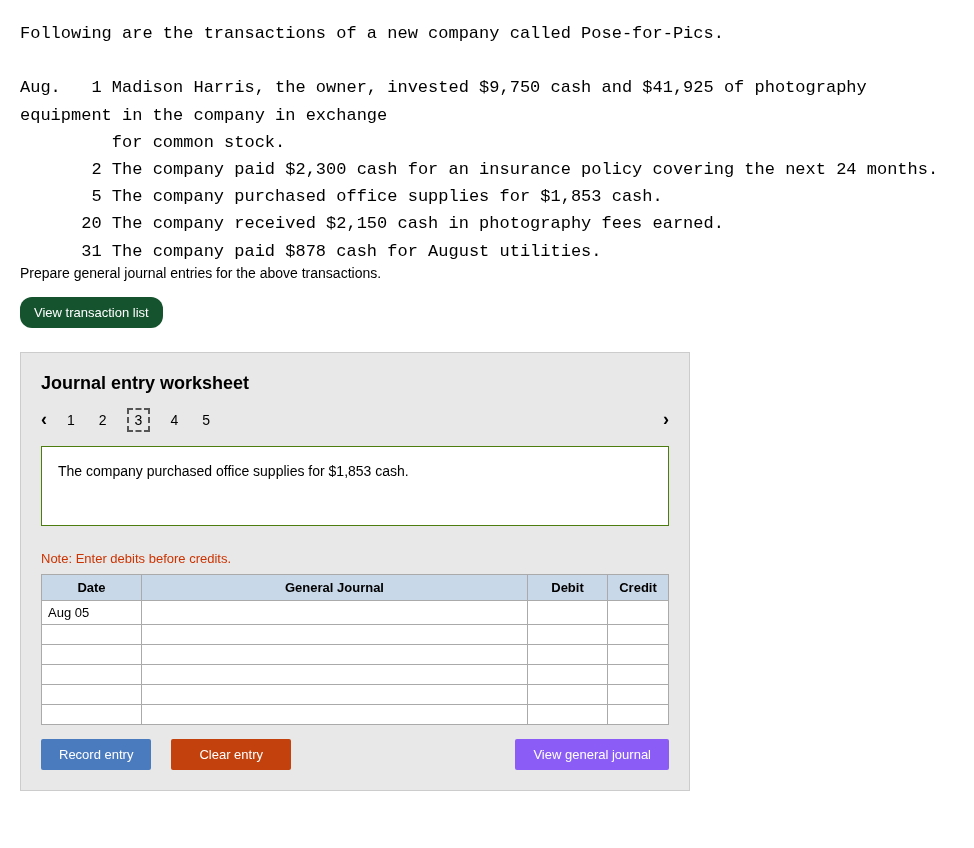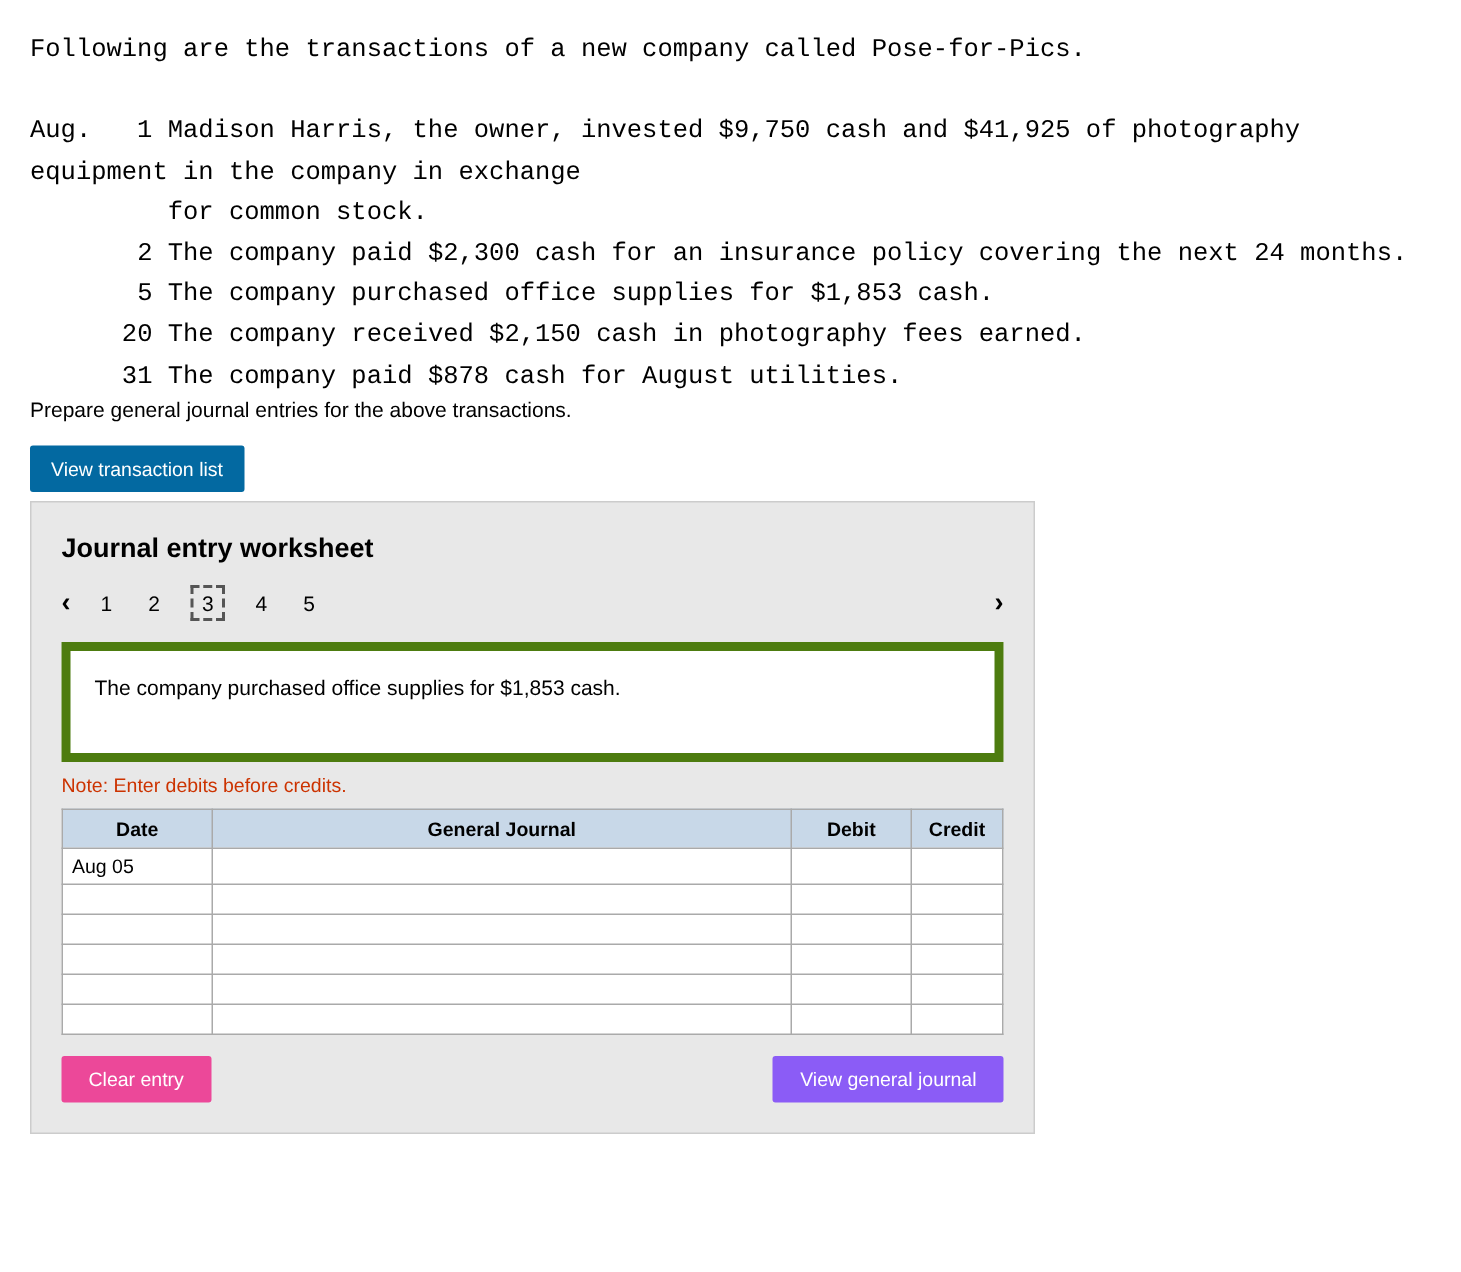--- a/index.html
+++ b/index.html
@@ -8,28 +8,28 @@
       font-size: 14px;
       background: #fff;
       color: #000;
       padding: 20px;
     }
     .prepare-text {
       font-size: 14px;
       margin-bottom: 16px;
     }
     .view-transaction-btn {
-      background-color: #0369a1;
+      background-color: #14532d;
       color: #fff;
       border: none;
       padding: 8px 14px;
       font-size: 13px;
       cursor: pointer;
-      margin-bottom: 6px;
-      border-radius: 2px;
+      margin-bottom: 24px;
+      border-radius: 12px;
     }
     .worksheet-container {
       border: 1px solid #ccc;
       background: #e8e8e8;
       padding: 20px;
       max-width: 670px;
     }
     .worksheet-title {
       font-size: 18px;
       font-weight: bold;
@@ -60,23 +60,23 @@
     }
     .nav-num.active {
       border: 2px dashed #555;
       padding: 2px 6px;
     }
     .nav-right {
       margin-left: auto;
     }
     .transaction-box {
       background: #fff;
-      border: 6px solid #4d7c0f;
+      border: 1px solid #4d7c0f;
       padding: 16px;
-      margin-bottom: 8px;
+      margin-bottom: 25px;
       min-height: 80px;
       font-size: 14px;
     }
     .note-text {
       color: #cc3300;
       font-size: 13px;
       margin-bottom: 8px;
     }
     .journal-table {
       width: 100%;
@@ -122,24 +122,24 @@
     .btn-record {
       background: #4a7bbf;
       color: #fff;
       border: none;
       padding: 8px 18px;
       font-size: 13px;
       cursor: pointer;
       border-radius: 2px;
     }
     .btn-clear {
-      background: #ec4899;
-      color: #fff;
-      border: none;
-      padding: 8px 18px;
+      background: #c2410c;
+      color: #fff;
+      border: none;
+      padding: 8px 28px;
       font-size: 13px;
       cursor: pointer;
       border-radius: 2px;
     }
     .btn-view-journal {
       background: #8b5cf6;
       color: #fff;
       border: none;
       padding: 8px 18px;
       font-size: 13px;
@@ -237,19 +237,20 @@
       <tr>
         <td class="date-cell"></td>
         <td><input type="text" style=""></td>
         <td><input type="text" style=""></td>
         <td><input type="text" style=""></td>
       </tr>
     </tbody>
   </table>
 
   <div class="bottom-buttons">
+    <button class="btn-record">Record entry</button>
     <button class="btn-clear">Clear entry</button>
     <button class="btn-view-journal">View general journal</button>
   </div>
 </div>
 
 
 
 
 </body></html>

